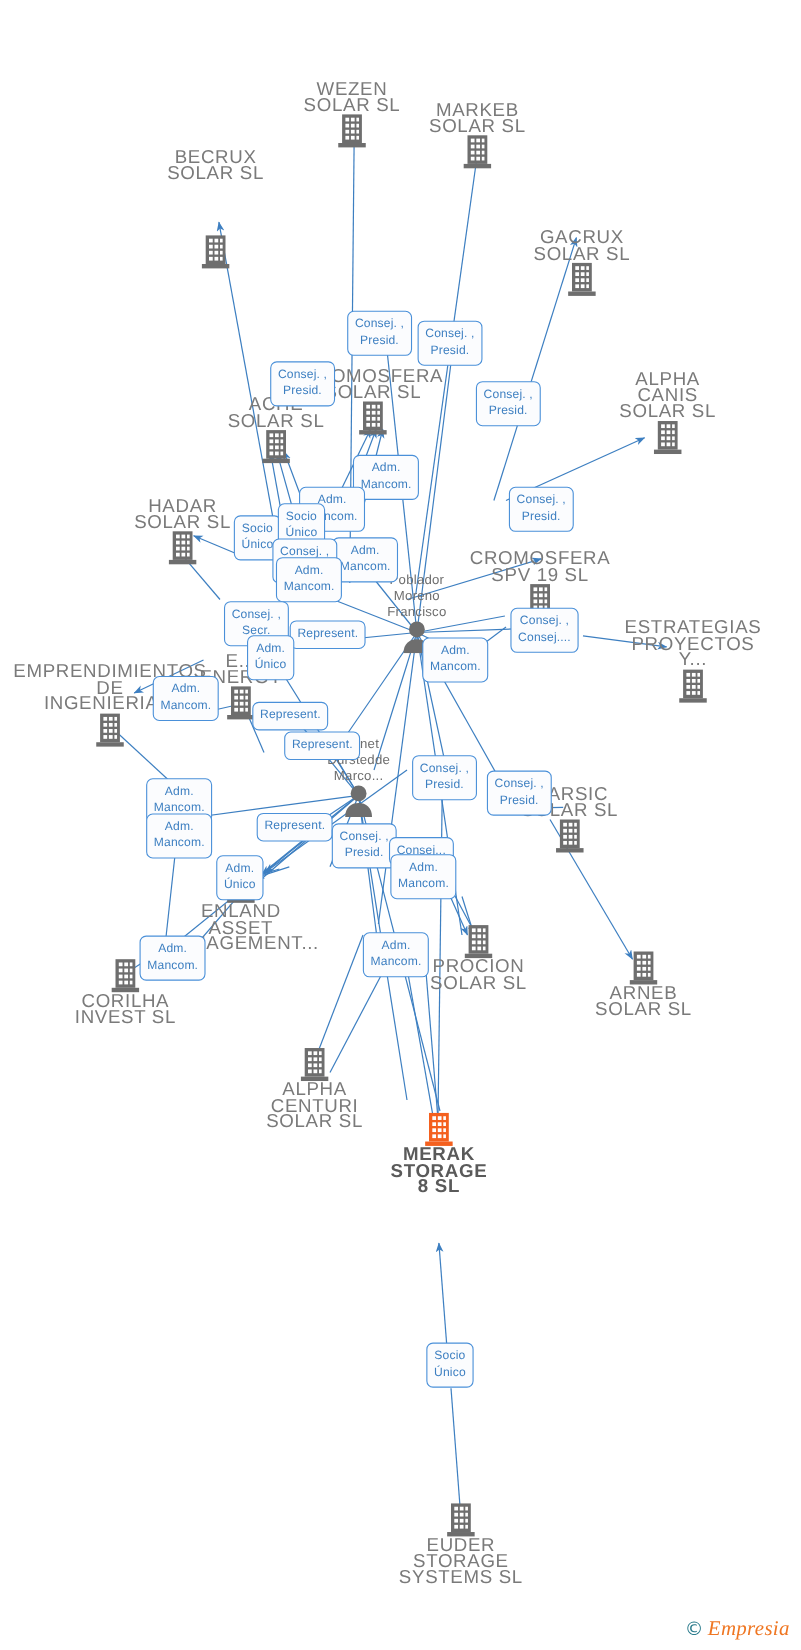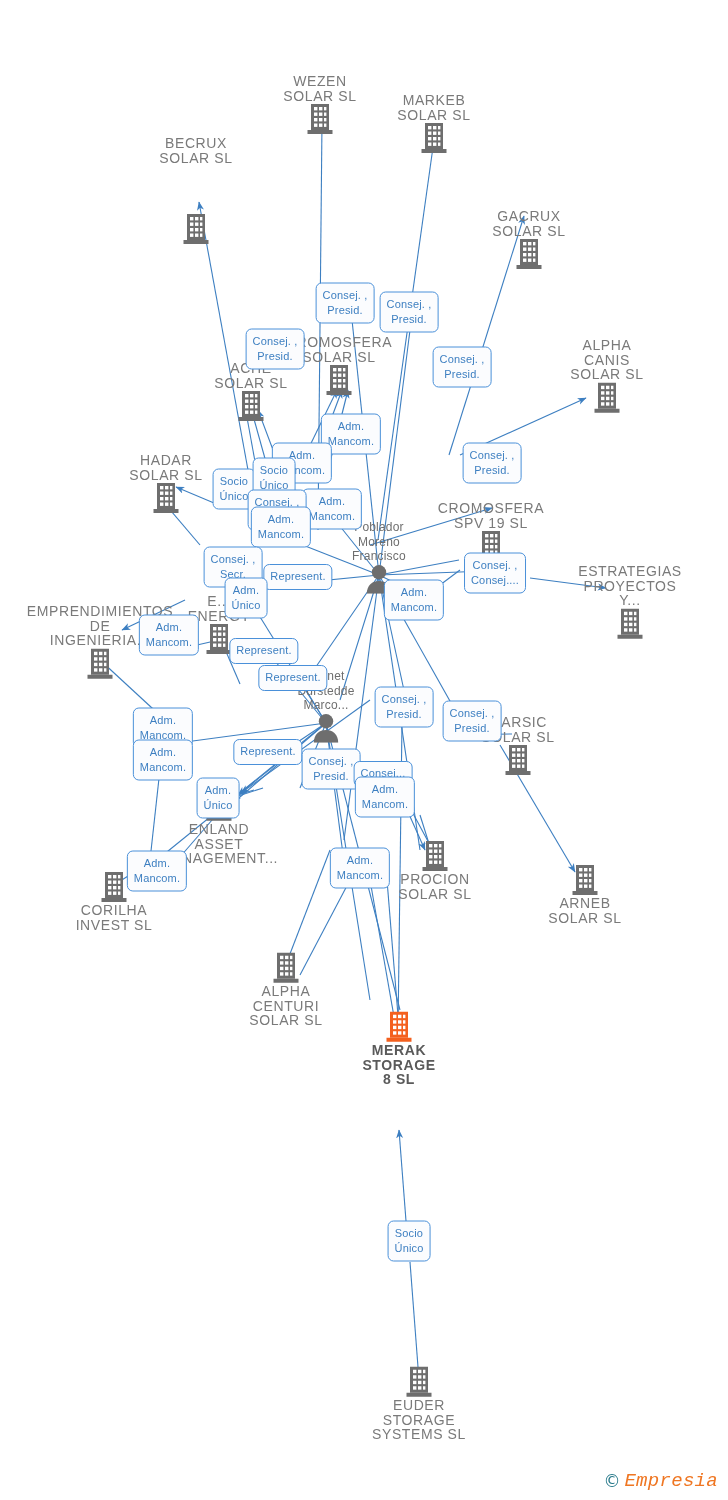--- a/index.html
+++ b/index.html
@@ -27,21 +27,21 @@
     transform: translate(-50%, -50%);
     display: flex;
     flex-direction: column;
     align-items: center;
     width: 140px;
     z-index: 3;
   }
   .node.label-above { flex-direction: column-reverse; }
   .node .ico { display: block; line-height: 0; }
   .node .nm {
-    font-size: 14px;
+    font-size: 17px;
     letter-spacing: 0.6px;
     color: #7a7a7a;
     text-align: center;
     line-height: 14.5px;
     white-space: pre-line;
     font-weight: normal;
   }
   .node.focus .nm { color: #5a5a5a; font-weight: bold; }
   .node.person .nm { color: #6e6e6e; letter-spacing: 0.2px; font-size: 12px; }
   .node .ico.top { margin-bottom: 1px; }
@@ -75,21 +75,21 @@
     z-index: 20;
   }
   #watermark .c {
     color: #2a7b8c;
     font-size: 17px;
     font-family: "DejaVu Sans", sans-serif;
   }
   #watermark .w {
     color: #ef7622;
     font-size: 19px;
-    font-family: Liberation Mono, monospace;
+    font-family: Liberation Serif, serif;
     font-style: italic;
     letter-spacing: 0.3px;
   }
 </style>
 </head>
 <body>
 
 <div id="stage">
 
   <svg id="edges" viewBox="0 0 728 1500">

